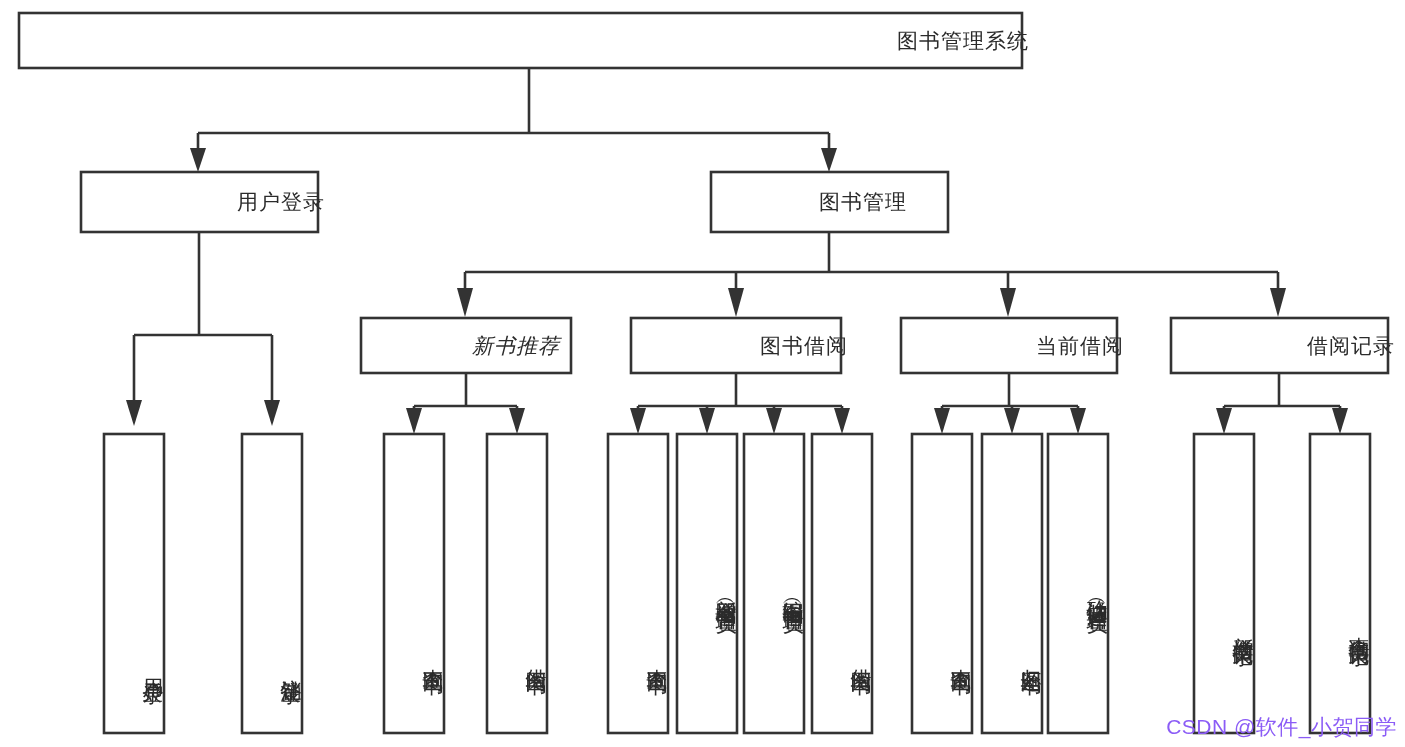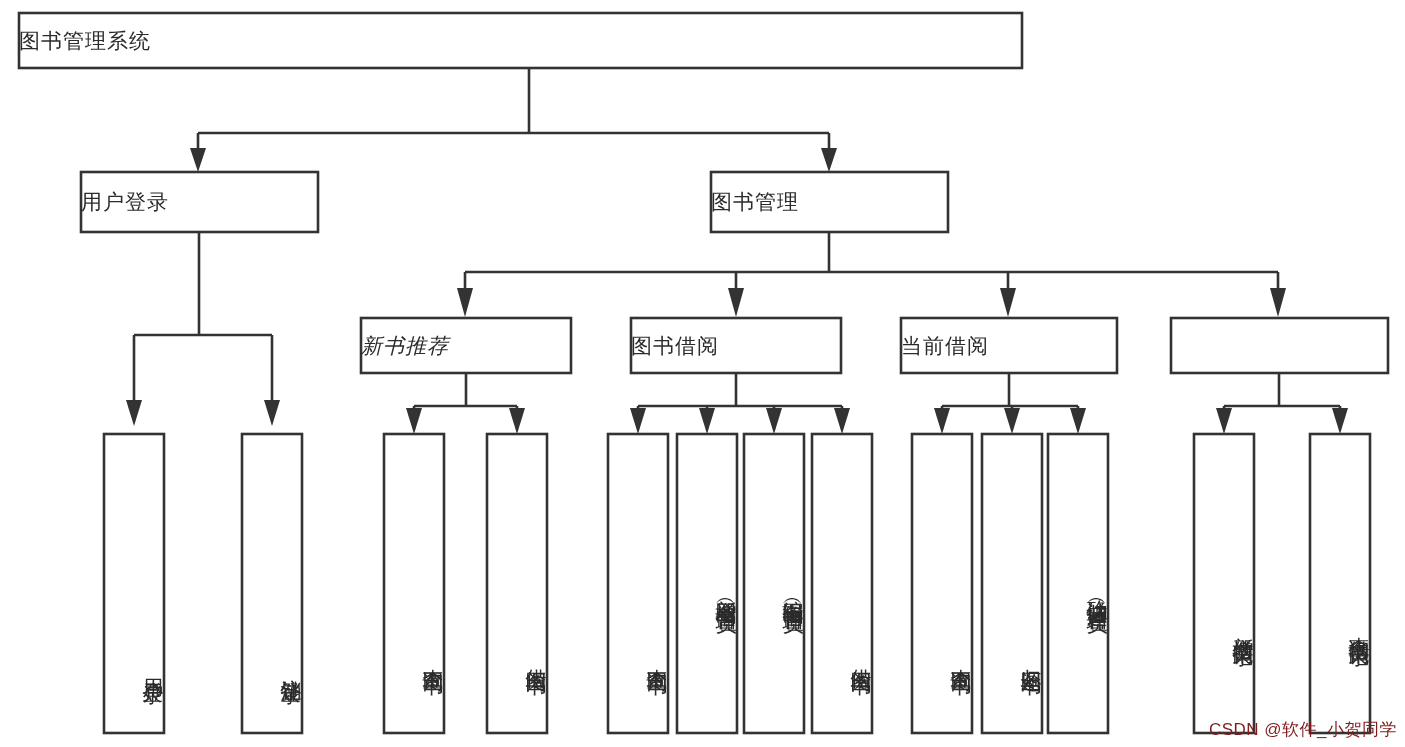--- a/index.html
+++ b/index.html
@@ -53,33 +53,34 @@
     line-height: 1.05;
     letter-spacing: 2px;
     color: #2b2b2b;
     white-space: nowrap;
     pointer-events: none;
   }
   .hlabel-wrap {
     position: absolute;
     display: flex;
     align-items: center;
-    justify-content: flex-start;
+    justify-content: flex-end;
     font-size: 21px;
     letter-spacing: 1px;
     color: #2b2b2b;
     white-space: nowrap;
     pointer-events: none;
+    margin-left: 7px;
   }
   #watermark {
     position: absolute;
     right: 8px;
     bottom: 6px;
-    font-size: 17px;
-    color: #7f1d1d;
+    font-size: 21px;
+    color: #8b5cf6;
     letter-spacing: 0.5px;
     font-family: "Liberation Sans", "DejaVu Sans", sans-serif;
     pointer-events: none;
   }
 </style>
 </head>
 <body>
 
 <div id="diagram-root">
 
@@ -188,20 +189,23 @@
 
   <div class="hlabel-wrap" style="left:361px; top:318px; width:192px; height:55px;font-style:italic;">
     <span>新书推荐</span>
   </div>
   <div class="hlabel-wrap" style="left:631px; top:318px; width:210px; height:55px;">
     <span>图书借阅</span>
   </div>
   <div class="hlabel-wrap" style="left:901px; top:318px; width:216px; height:55px;border-radius:10px;">
     <span>当前借阅</span>
   </div>
+  <div class="hlabel-wrap" style="left:1171px; top:318px; width:217px; height:55px;">
+    <span>借阅记录</span>
+  </div>
 
   <div class="vlabel-wrap" style="left:104px; top:434px; width:60px; height:299px; padding-top:82px;">
     <span>用户登录</span>
   </div>
   <div class="vlabel-wrap" style="left:242px; top:434px; width:60px; height:299px; padding-top:82px;">
     <span>注销登录</span>
   </div>
 
   <div class="vlabel-wrap" style="left:384px; top:434px; width:60px; height:299px; padding-top:72px;">
     <span>查询图书</span>

